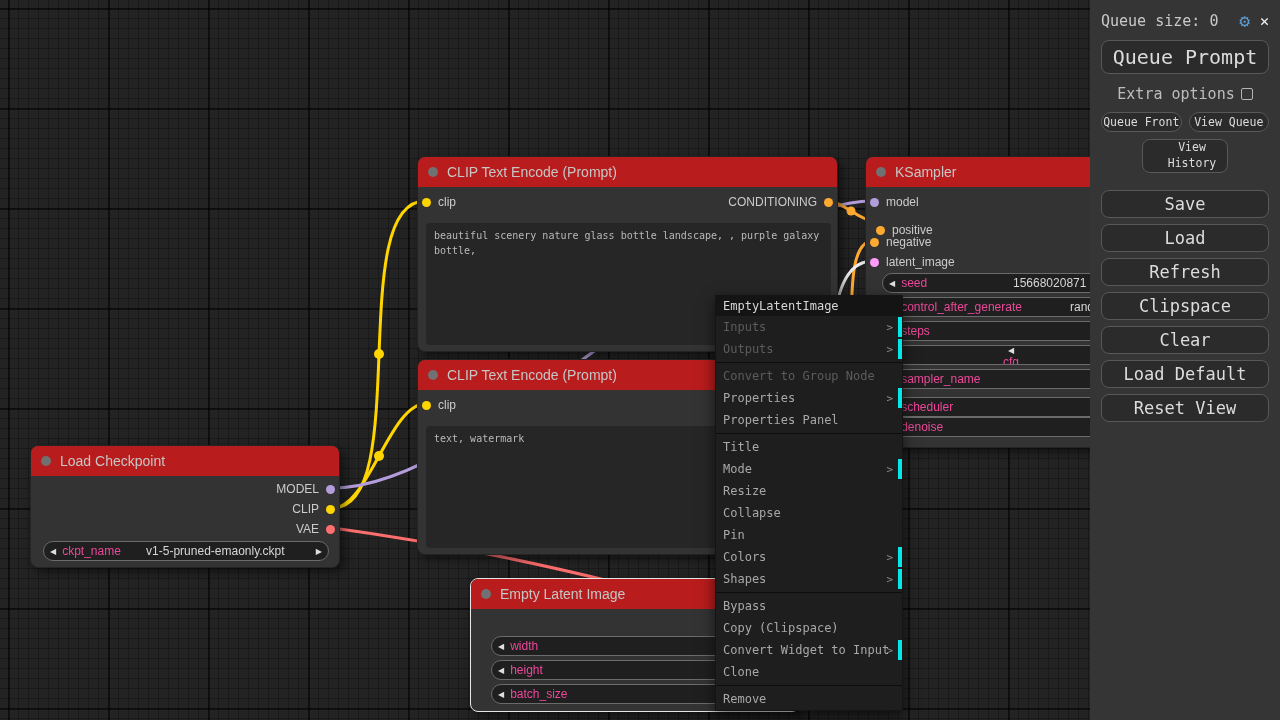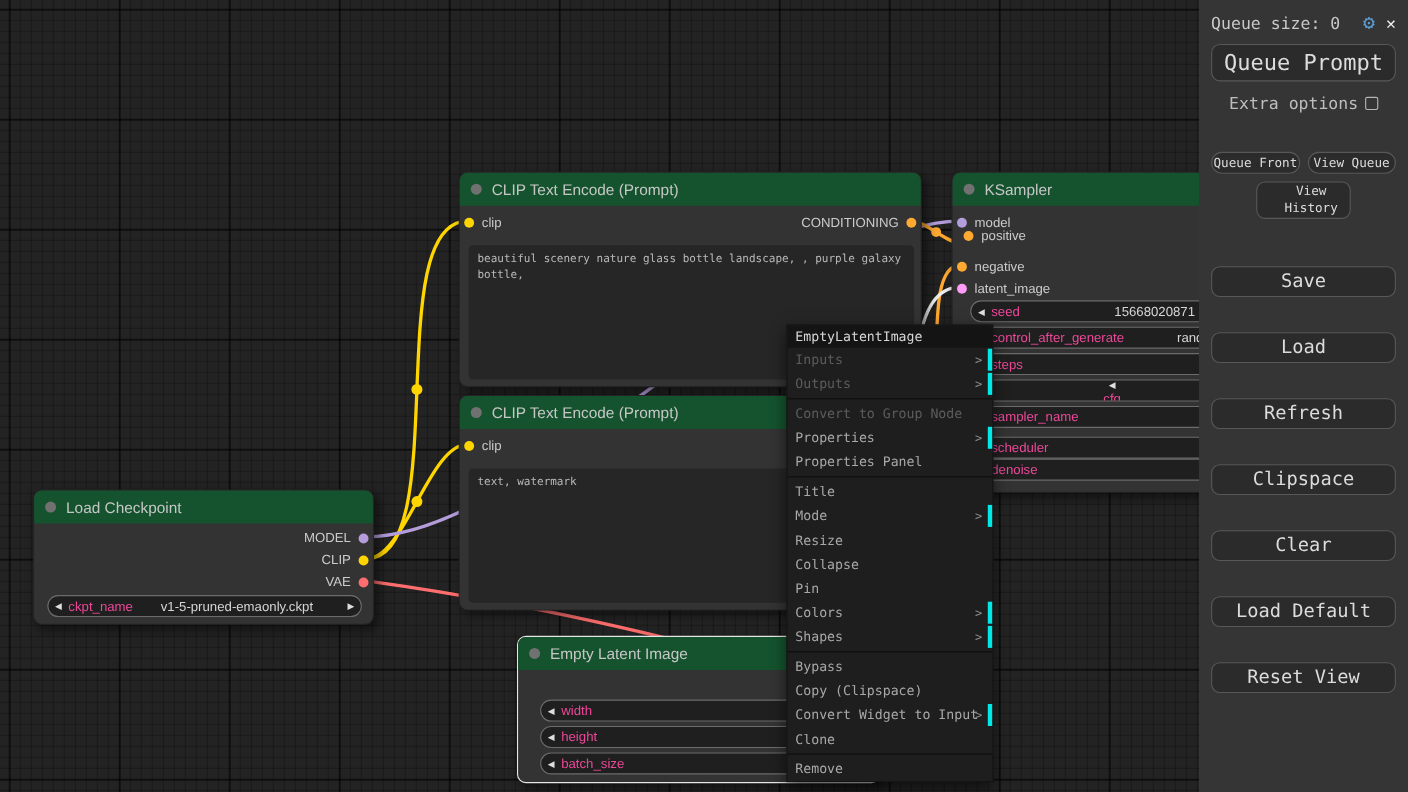--- a/index.html
+++ b/index.html
@@ -18,21 +18,21 @@
   }
   svg.wires { position:absolute; left:0; top:0; z-index:1; pointer-events:none; }
 
   
   .node {
     position:absolute; background:#333333; border:1px solid #242424;
     border-radius:8px; box-shadow:4px 4px 10px rgba(0,0,0,.5); z-index:10;
   }
   .node.selected { border:1px solid #e6e6e6; }
   .node-header {
-    height:30px; background:#14532d; border-radius:7px 7px 0 0;
+    height:30px; background:#b91c1c; border-radius:7px 7px 0 0;
     display:flex; align-items:center; padding:0 10px; gap:9px;
   }
   .title-dot { width:10px; height:10px; border-radius:50%; background:#717171; flex:none; }
   .node-title { font-size:14px; color:#c6c6c6; white-space:nowrap; }
   .port { position:absolute; display:flex; align-items:center; gap:7px; font-size:12px; color:#cbcbcb; height:10px; }
   .port.in  { left:4px; }
   .port.out { right:4px; flex-direction:row-reverse;justify-content:flex-end; }
   .pdot { width:9px; height:9px; border-radius:50%; flex:none; }
   .c-model { background:#B39DDB; } .c-clip { background:#FFD500; }
   .c-vae { background:#FF6E6E; }  .c-cond { background:#FFA931; }
@@ -72,21 +72,21 @@
     background:#353535; color:#cfcfcf; padding:10px 11px;
     font-family:"DejaVu Sans Mono", monospace;
   }
   .q-row { display:flex; align-items:center; font-size:15px; }
   .q-text { flex:1; color:#c9c9c9; }
   .gear { color:#5b9dd5; font-size:18px; margin-right:10px; cursor:pointer; }
   .close-x { color:#f0f0f0; font-size:15px; font-weight:bold; cursor:pointer; }
   .btn {
     background:#2b2b2b; border:1px solid #585858; border-radius:8px; color:#dcdcdc;
     display:flex; align-items:center; justify-content:center;
-    font-family:inherit; cursor:pointer; white-space:nowrap;margin-top:26px;
+    font-family:inherit; cursor:pointer; white-space:nowrap;
   }
   .btn-queue { height:34px; font-size:20px; margin-top:9px; width:100%; }
   .extra { display:flex; justify-content:center; align-items:center; gap:6px; font-size:15px; margin-top:11px; color:#bdbdbd; }
   .checkbox { width:12px; height:12px; border:1.5px solid #b5b5b5; border-radius:2px; background:transparent; cursor:pointer; }
   .row-small { display:flex; gap:7px; margin-top:9px; }
   .btn-sm { font-size:11.5px; height:20px; flex:1; border-radius:10px; }
   .btn-vh { width:86px; height:34px; font-size:11.5px; margin:7px auto 0;padding-left:14px; }
   .btn-vh span { display:block; width:54px; text-align:center; line-height:1.35; white-space:normal; }
   .stack { margin-top:17px; display:flex; flex-direction:column; gap:6px; }
   .btn-lg { height:28px; font-size:17px; width:100%; }
@@ -139,21 +139,21 @@
 
   <div class="node" style="left:865px;top:156px;width:290px;height:292px;">
     <div class="node-header">
       <span class="title-dot"></span>
       <span class="node-title">KSampler</span>
     </div>
     <div class="port in" style="top:40px;">
       <span class="pdot c-model"></span>
       <span>model</span>
     </div>
-    <div class="port in" style="top:52px;padding-left:6px;">
+    <div class="port in" style="top:68px;padding-left:6px;">
       <span class="pdot c-cond"></span>
       <span>positive</span>
     </div>
     <div class="port in" style="top:80px;">
       <span class="pdot c-cond"></span>
       <span>negative</span>
     </div>
     <div class="port in" style="top:100px;">
       <span class="pdot c-latent"></span>
       <span>latent_image</span>

